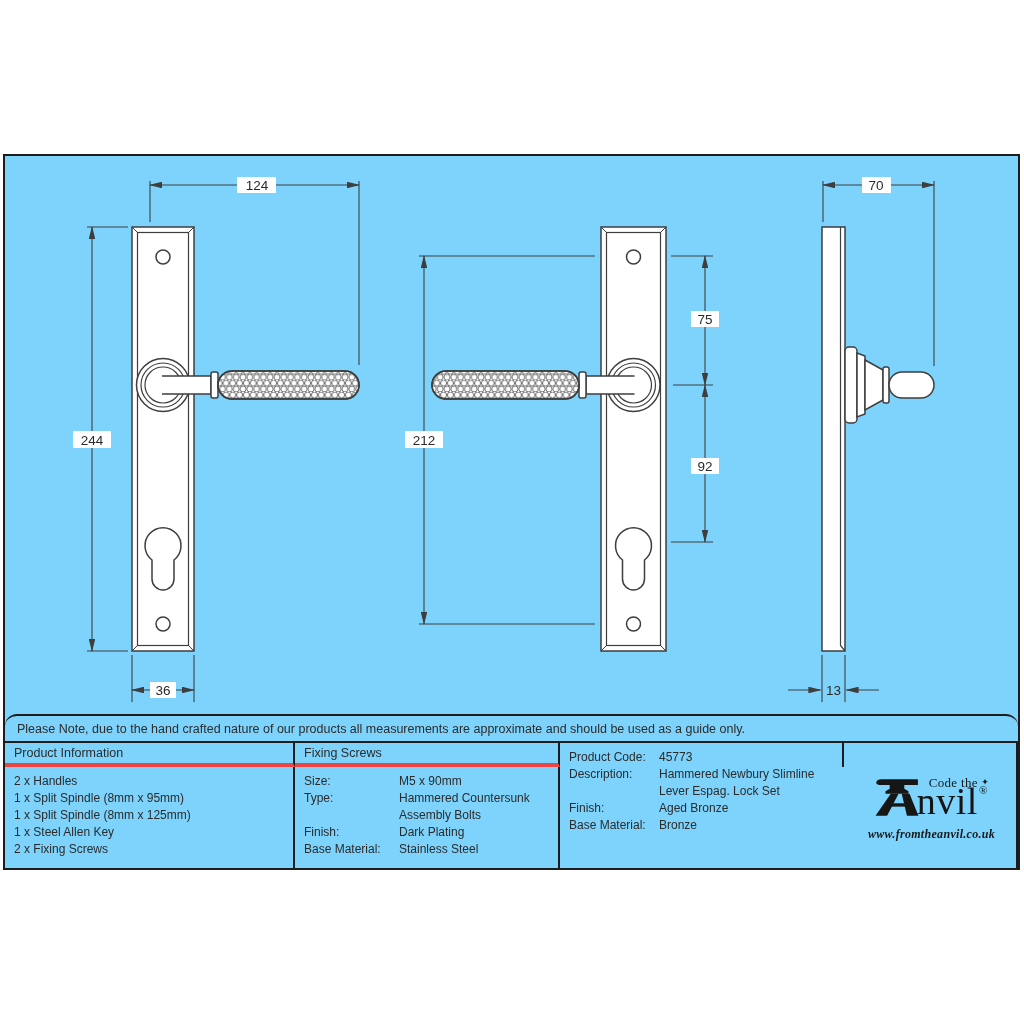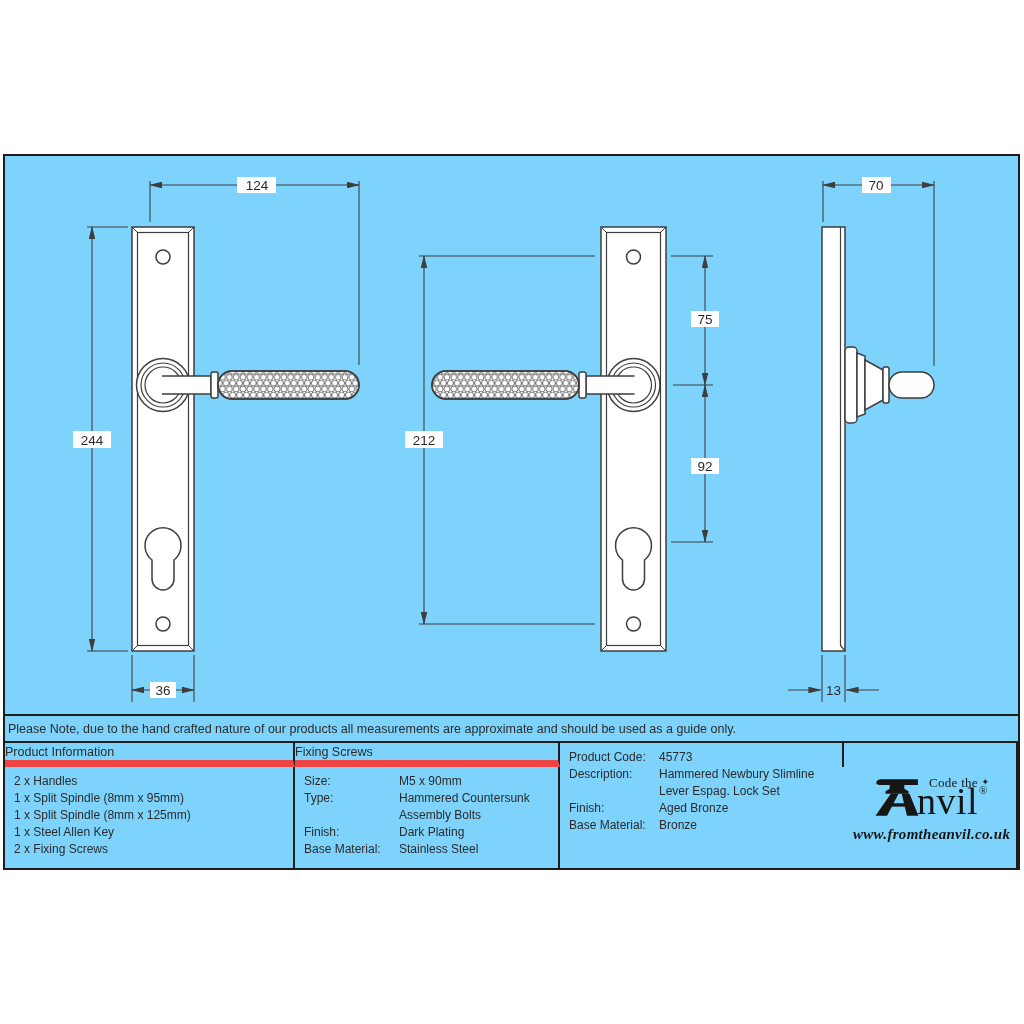--- a/index.html
+++ b/index.html
@@ -9,30 +9,30 @@
   }
   .sheet {
     position:absolute; left:3px; top:154px; width:1017px; height:716px;
     border:2px solid #1d1d1d; box-sizing:border-box;
     display:flex; flex-direction:column; background:#7dd3fc;
   }
   .drawing { flex:0 0 558px; position:relative; }
   .drawing svg { display:block; width:1013px; height:558px; }
   .note-bar {
     flex:0 0 27px; border-top:2px solid #1d1d1d; box-sizing:border-box;
-    display:flex; align-items:center; padding-left:3px; font-size:12.5px;
+    display:flex; align-items:center; padding-left:12px; font-size:12.5px;border-radius:12px;
   }
   .ptable {
     flex:1 1 auto; border-top:2px solid #1d1d1d; box-sizing:border-box;
     display:grid; grid-template-columns:290px 265px 284px 1fr;
     grid-template-rows:24px 1fr;
   }
   .th {
-    border-right:2px solid #1d1d1d; border-bottom:7px solid #ef4444;
-    display:flex; align-items:center; font-size:12.5px;
+    border-right:2px solid #1d1d1d; border-bottom:4px solid #ef4444;
+    display:flex; align-items:center; padding-left:9px; font-size:12.5px;
     box-sizing:border-box;
   }
   .cell {
     border-right:2px solid #1d1d1d; box-sizing:border-box;
     padding:6px 6px 0 9px; font-size:12px; line-height:17px;
   }
   .kv { display:flex;align-items:flex-end; }
   .kv .k { width:90px; flex:0 0 auto; }
   .kv.wide .k { width:95px; }
   .logo-cell {
@@ -48,21 +48,21 @@
     margin:0 0 -5px 12px; letter-spacing:0.3px;
   }
   .star { font-size:9px; vertical-align:2px; }
   .nvil-line {
     font-family:"Liberation Serif", serif; font-size:38px; line-height:0.82;
     color:#141414; letter-spacing:0.5px;
   }
   .reg { font-size:11px; vertical-align:20px; margin-left:1px; }
   .logo-url {
     font-family:"Liberation Serif", serif; font-style:italic; font-weight:bold;
-    font-size:15px; color:#161616; margin-top:8px; letter-spacing:0.3px;
+    font-size:12px; color:#161616; margin-top:8px; letter-spacing:0.3px;
   }
   .dt {
     font-family:"Liberation Sans", sans-serif; font-size:13.5px;
     fill:#2b2b2b; text-anchor:middle; stroke:none;
   }
 </style>
 </head>
 <body>
 
 <div class="sheet">

